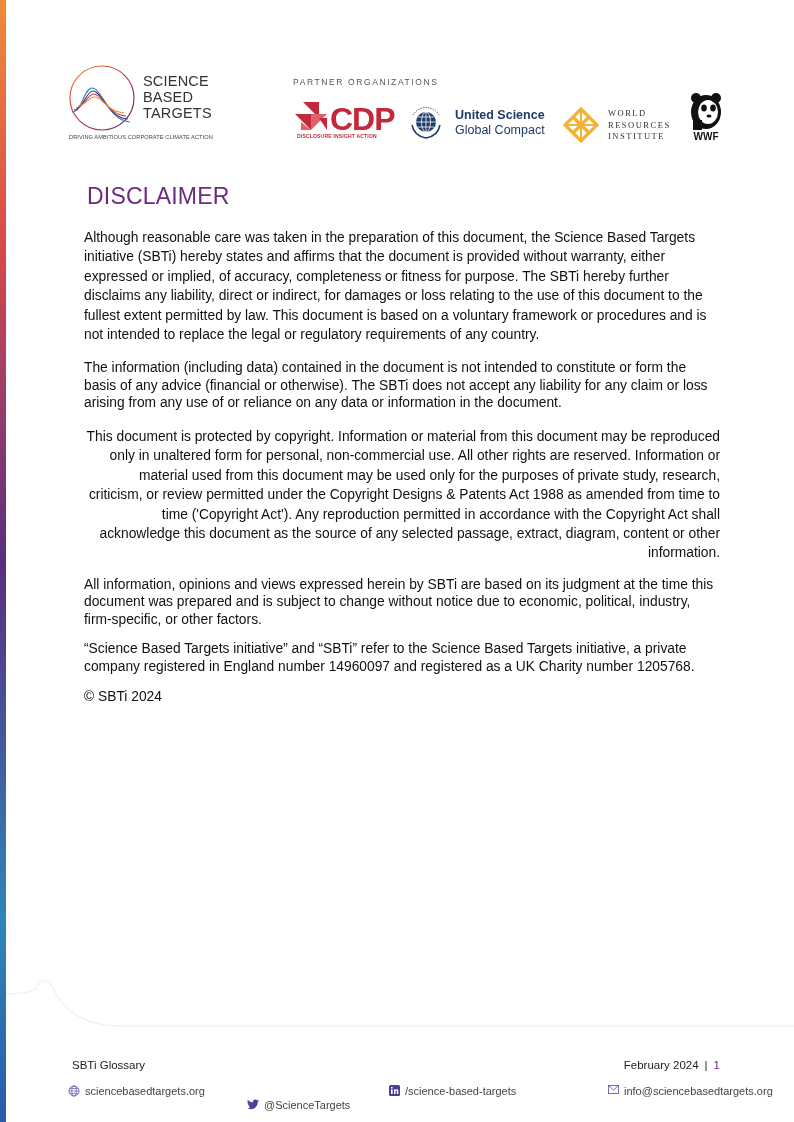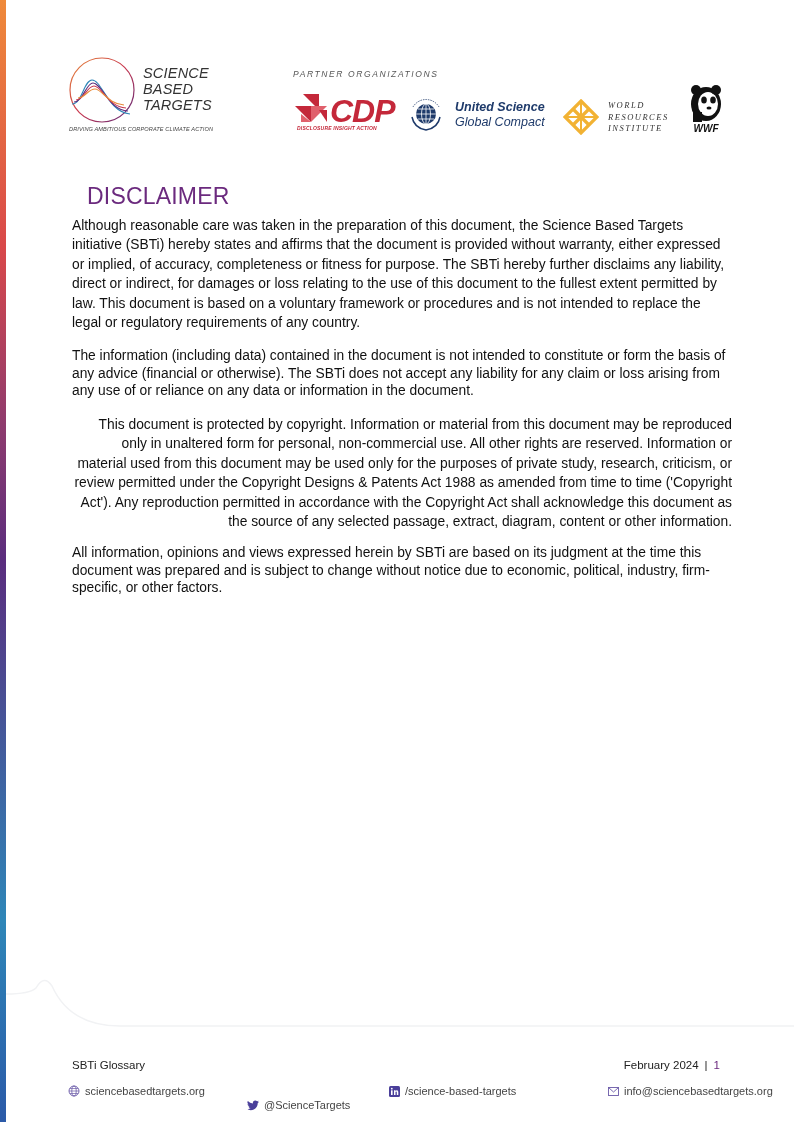--- a/index.html
+++ b/index.html
@@ -1,49 +1,49 @@
 <!DOCTYPE html>
 <html><head>
 <meta charset="utf-8">
 <style>
   html, body { margin:0; padding:0; }
   body { width:794px; height:1122px; position:relative; background:#fff; overflow:hidden;
          font-family:"Liberation Sans", sans-serif; color:#111; }
   .left-bar { position:absolute; left:0; top:0; width:6px; height:1122px;
     background:linear-gradient(to bottom, #ef8a3a 0%, #d9484a 22%, #8e3b6e 38%, #5a2d7e 50%, #3b6aa6 72%, #2e86b8 82%, #2b5aa8 100%); }
-  .header { position:absolute; left:0; top:0; width:794px; height:150px;font-style:italic; }
+  .header { position:absolute; left:0; top:8px; width:794px; height:150px; }
   .sbt-logo { position:absolute; left:68px; top:56px; width:150px; height:80px; }
   .sbt-text { position:absolute; left:143px; top:65px; font-size:14.5px; line-height:16px; color:#333; letter-spacing:0.2px; }
   .sbt-tag { position:absolute; left:69px; top:126px; font-size:5.6px; color:#444; letter-spacing:0.1px; white-space:nowrap; }
   .partner-label { position:absolute; left:293px; top:69px; font-size:8.5px; color:#555; letter-spacing:1.6px; }
   .cdp { position:absolute; left:293px; top:92px; width:96px; height:42px; }
   .cdp-text { position:absolute; left:330px; top:93px; font-size:32px; font-weight:bold; color:#c4283a; letter-spacing:-1px; }
   .cdp-sub { position:absolute; left:297px; top:125px; font-size:5px; font-weight:bold; color:#c4283a; letter-spacing:0.2px; white-space:nowrap; }
   .ungc-icon { position:absolute; left:408px; top:95px; width:36px; height:38px; }
   .ungc-1 { position:absolute; left:455px; top:100px; font-size:12.5px; font-weight:bold; color:#1e3a6a; white-space:nowrap; }
   .ungc-2 { position:absolute; left:455px; top:115px; font-size:12.5px; color:#1e3a6a; white-space:nowrap; }
   .wri-icon { position:absolute; left:563px; top:99px; width:36px; height:36px; }
   .wri-text { position:absolute; left:608px; top:100px; font-family:"Liberation Serif", serif; font-size:8.5px; line-height:11.5px; letter-spacing:1.5px; color:#333; }
   .wwf-icon { position:absolute; left:687px; top:84px; width:38px; height:50px; }
 
   .title { position:absolute; left:72px; top:168px; font-size:23px; color:#6b2a7e; letter-spacing:0.2px; }
   .body { position:absolute; left:72px; top:216px; width:660px; font-size:13.8px; line-height:19.4px; color:#111; }
-  .body p { margin:0; }
+  .body p { margin:12px; }
   .p1 { margin-bottom:15px !important; }
   .p2 { line-height:17.5px !important; margin-bottom:15px !important; }
   .p3 { margin-bottom:13px !important;text-align:right; }
   .p4 { line-height:17.5px !important; margin-bottom:12px !important; }
   .p5 { line-height:17.5px !important; margin-bottom:12px !important; }
 
   .wave { position:absolute; left:0; top:970px; width:794px; height:60px; }
   .footer-left { position:absolute; left:72px; top:1059px; font-size:11.5px; color:#222; }
   .footer-right { position:absolute; right:74px; top:1059px; font-size:11.5px; color:#222; white-space:nowrap; }
   .footer-right .pg { color:#6b2a7e; margin-left:6px; }
   .footer-right .sep { margin-left:6px; }
-  .links { position:absolute; top:1085px; font-size:11px; color:#444; white-space:nowrap; display:flex; align-items:center; }
+  .links { position:absolute; top:1085px; font-size:11px; color:#444; white-space:nowrap; display:flex; align-items:flex-start; }
   .links svg { margin-right:5px; }
 </style>
 </head>
 <body>
 
 <div class="left-bar"></div>
 
 <div class="header">
   <svg class="sbt-logo" viewBox="0 0 150 80">
     <defs>
@@ -114,20 +114,22 @@
   </svg>
 </div>
 
 <h1 class="title" style="margin:15px;font-weight:normal;">DISCLAIMER</h1>
 
 <div class="body">
   <p class="p1">Although reasonable care was taken in the preparation of this document, the Science Based Targets initiative (SBTi) hereby states and affirms that the document is provided without warranty, either expressed or implied, of accuracy, completeness or fitness for purpose. The SBTi hereby further disclaims any liability, direct or indirect, for damages or loss relating to the use of this document to the fullest extent permitted by law. This document is based on a voluntary framework or procedures and is not intended to replace the legal or regulatory requirements of any country.</p>
   <p class="p2">The information (including data) contained in the document is not intended to constitute or form the basis of any advice (financial or otherwise). The SBTi does not accept any liability for any claim or loss arising from any use of or reliance on any data or information in the document.</p>
   <p class="p3">This document is protected by copyright. Information or material from this document may be reproduced only in unaltered form for personal, non-commercial use. All other rights are reserved. Information or material used from this document may be used only for the purposes of private study, research, criticism, or review permitted under the Copyright Designs &amp; Patents Act 1988 as amended from time to time ('Copyright Act'). Any reproduction permitted in accordance with the Copyright Act shall acknowledge this document as the source of any selected passage, extract, diagram, content or other information.</p>
   <p class="p4">All information, opinions and views expressed herein by SBTi are based on its judgment at the time this document was prepared and is subject to change without notice due to economic, political, industry, firm-specific, or other factors.</p>
+  <p class="p5">“Science Based Targets initiative” and “SBTi” refer to the Science Based Targets initiative, a private company registered in England number 14960097 and registered as a UK Charity number 1205768.</p>
+  <p>© SBTi 2024</p>
 </div>
 
 <svg class="wave" viewBox="0 0 794 60">
   <path d="M6 24 Q30 24 36 18 Q44 4 52 16 Q70 56 120 56 L794 56" fill="none" stroke="#f1f2f4" stroke-width="1.5"></path>
 </svg>
 
 <div class="footer-left">SBTi Glossary</div>
 <div class="footer-right">
   <span>February 2024</span><span class="sep">|</span><span class="pg">1</span>
 </div>

